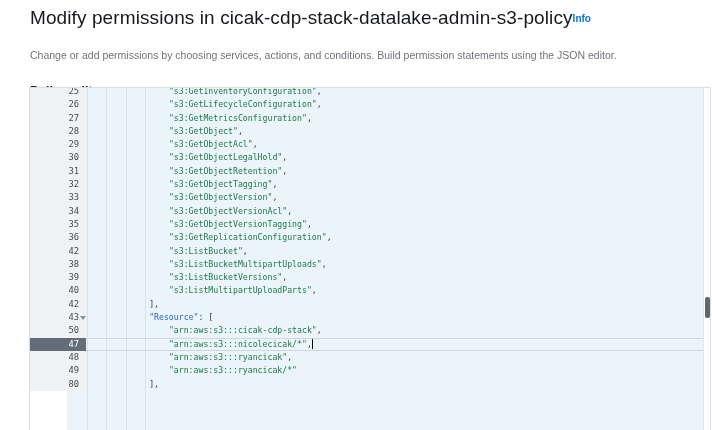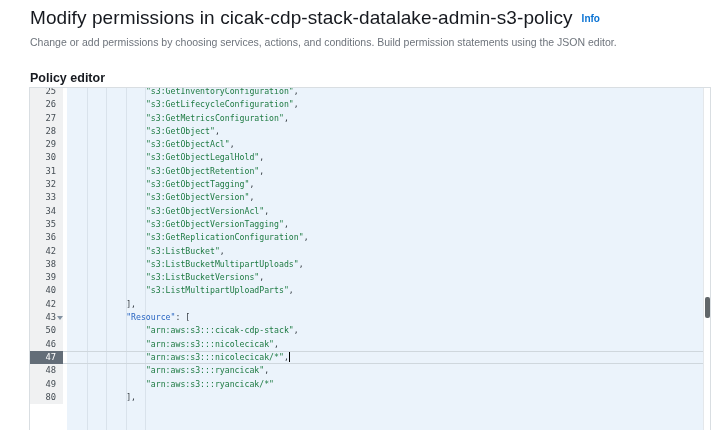--- a/index.html
+++ b/index.html
@@ -5,33 +5,33 @@
   :root{
     --info:#0972d3; --code-bg:#ebf3fb; --gutter-bg:#f0f1f2;
     --str:#1e7b43; --key:#2a66c2; --punc:#333a40;
     --agut:#636d78; --abord:#cfd7dd;
   }
   *{margin:0;padding:0;box-sizing:border-box}
   html,body{width:712px;height:430px;overflow:hidden;background:#fff;
     font-family:"Liberation Sans",sans-serif;position:relative}
   .header{position:absolute;left:30px;top:7px;right:10px}
   .title{font-size:19px;font-weight:400;color:#16191f;display:inline;letter-spacing:.1px}
-  .info{font-size:10px;font-weight:700;color:var(--info);margin-left:9px;vertical-align:2px;cursor:pointer;text-decoration:none}
-  .desc{font-size:10.5px;color:#6e747c;margin-top:7px}
+  .info{font-size:10px;font-weight:700;color:var(--info);vertical-align:2px;cursor:pointer;text-decoration:none}
+  .desc{font-size:10.5px;color:#6e747c;margin-top:20px}
   .section-label{font-size:12.5px;font-weight:700;color:#16191f;margin-top:23px}
 
   .editor{position:absolute;left:29px;top:87px;right:1px;bottom:-1px;
     border:1px solid #d9dee2;border-bottom:none;background:#fff;overflow:hidden}
   .code-underlay{position:absolute;left:37px;top:0;right:7px;bottom:0;background:var(--code-bg)}
   .guide{position:absolute;top:0;bottom:0;width:1px;background:#d9e2eb}
   .g1{left:57px}.g2{left:76px}.g3{left:96px}.g4{left:115px}
 
   .rows{position:absolute;left:0;top:-3px;right:0}
   .row{display:flex;height:13.3px;align-items:stretch}
-  .gut{width:33px;flex:none;background:var(--gutter-bg);color:#454d54;
+  .gut{width:56px;flex:none;background:var(--gutter-bg);color:#454d54;
     font-family:"DejaVu Sans Mono",monospace;font-size:8.8px;line-height:13.3px;
     text-align:right;padding-right:7px}
   .strip{width:4px;flex:none;position:relative}
   .code{flex:1;font-family:"DejaVu Sans Mono",monospace;font-size:8.2px;
     line-height:13.4px;white-space:pre;color:var(--punc)}
   .row.active{box-shadow:inset 0 1px 0 var(--abord),inset 0 -1px 0 var(--abord)}
   .row.active .gut{background:var(--agut);color:#fff}
   .tk-str{color:var(--str)} .tk-key{color:var(--key)} .tk-p{color:var(--punc)}
   .caret{display:inline-block;width:1.4px;height:10px;background:#000;vertical-align:-2px}
   .fold{position:absolute;left:-6px;top:5px;width:0;height:0;
@@ -146,25 +146,20 @@
         <span class="strip">
           <span class="fold"></span>
         </span>
         <span class="code">            <span class="tk-key">"Resource"</span><span class="tk-p">:</span> [</span>
       </div>
       <div class="row">
         <span class="gut">50</span>
         <span class="strip"></span>
         <span class="code">                <span class="tk-str">"arn:aws:s3:::cicak-cdp-stack"</span>,</span>
       </div>
-      <div class="row">
-        <span class="gut">46</span>
-        <span class="strip"></span>
-        <span class="code">                <span class="tk-str">"arn:aws:s3:::nicolecicak"</span>,</span>
-      </div>
       <div class="row active">
         <span class="gut">47</span>
         <span class="strip"></span>
         <span class="code">                <span class="tk-str">"arn:aws:s3:::nicolecicak/*"</span>,<span class="caret"></span></span>
       </div>
       <div class="row">
         <span class="gut">48</span>
         <span class="strip"></span>
         <span class="code">                <span class="tk-str">"arn:aws:s3:::ryancicak"</span>,</span>
       </div>

